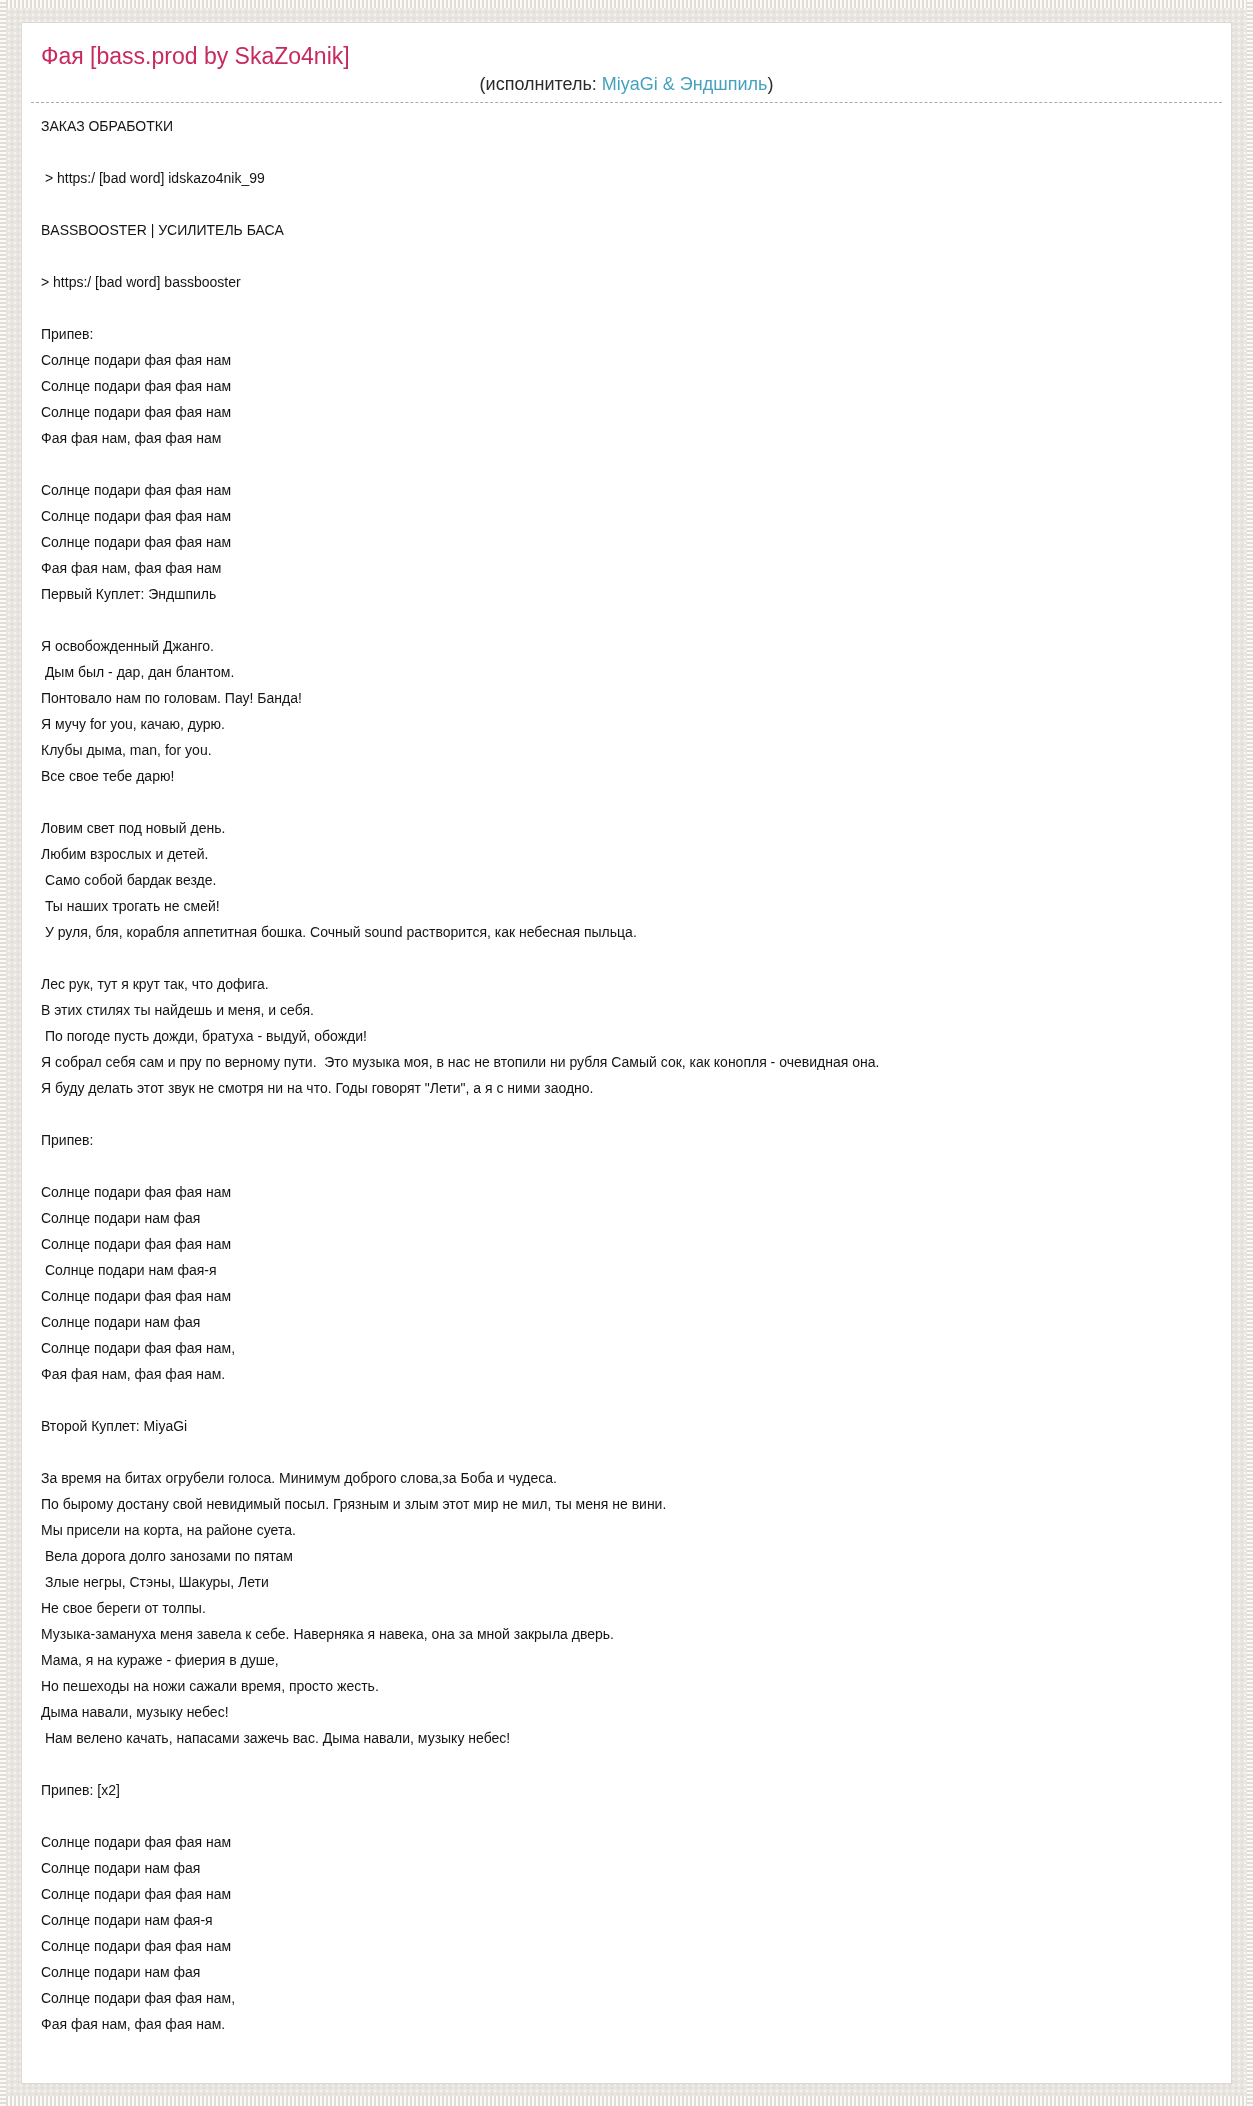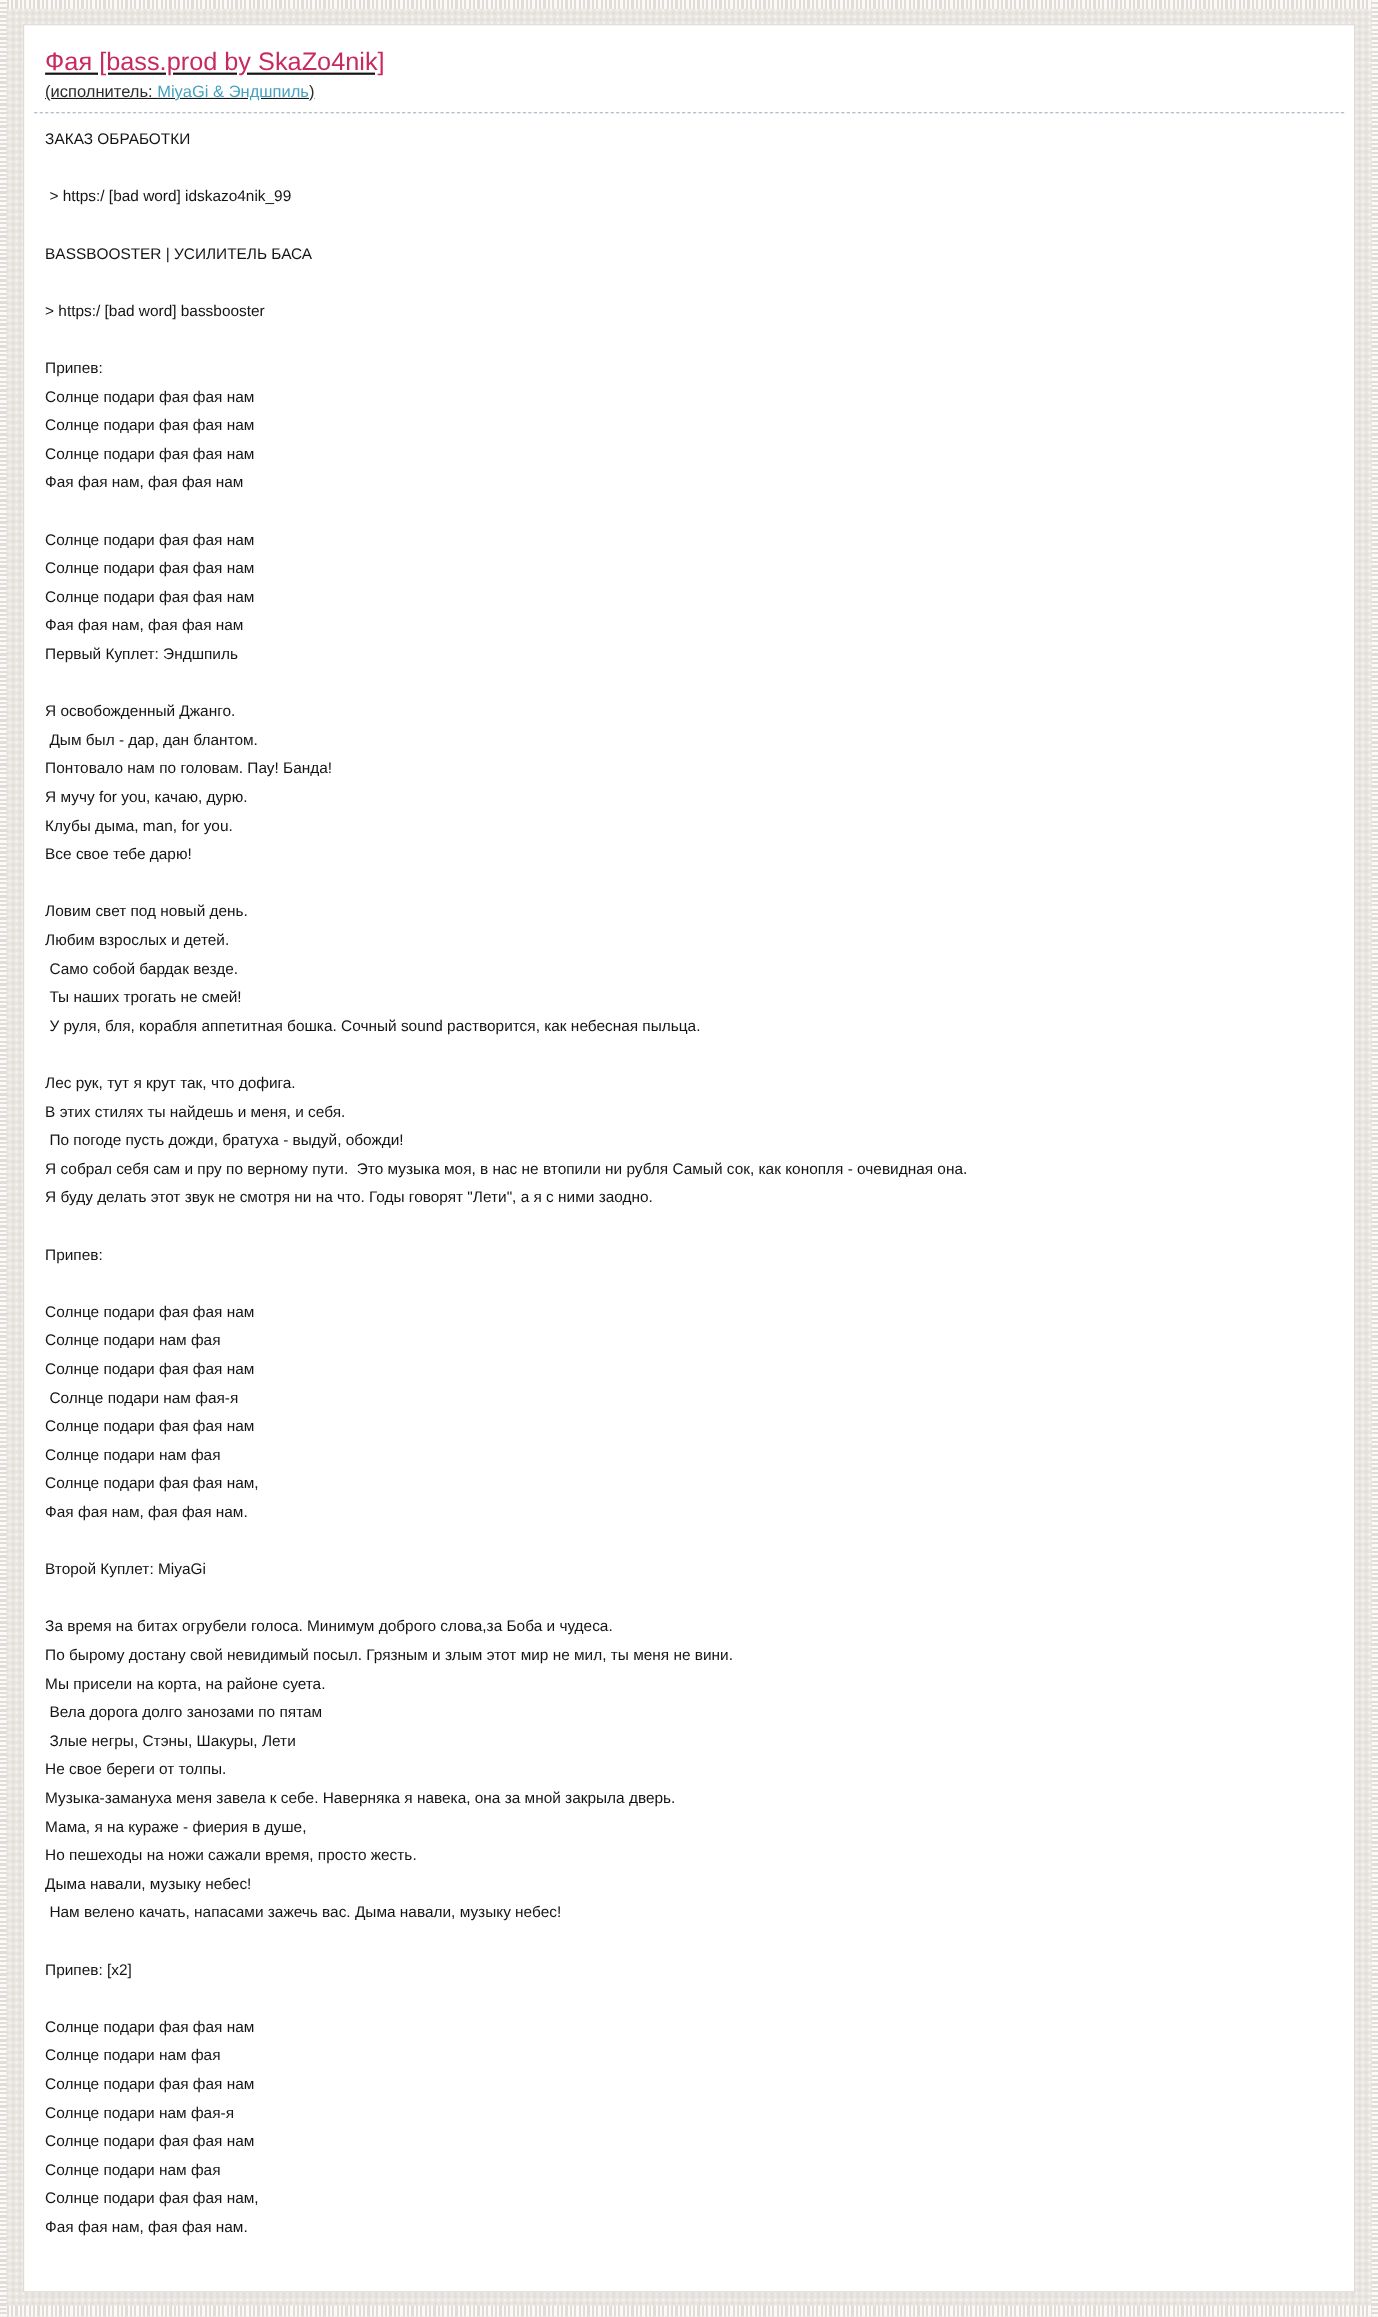--- a/index.html
+++ b/index.html
@@ -49,33 +49,33 @@
     box-sizing:border-box;
     background:var(--card-bg);
     border:1px solid #dcd9d4;
     box-shadow:1px 1px 2px rgba(0,0,0,.05);
     padding:18px 19px 20px 19px;
   }
   .song-header{
     margin:0 -10px 10px -10px;
     padding:0 10px 8px 10px;
     border-bottom:1px dashed var(--divider);
-    text-decoration:underline;
   }
   .song-title{
     margin:0 0 3px 0;
     font-size:23px;
     line-height:30px;
     font-weight:400;
     color:var(--title-color);
   }
   .artist-line{
-    font-size:15px;
+    font-size:18px;
     line-height:20px;
     color:#2b2b2b;
+    text-align:center;
   }
   .artist-link{
     color:var(--artist-link);
     text-decoration:none;
     cursor:pointer;
   }
   .lyrics{
     margin-top:10px;
     font-size:14px;
   }

